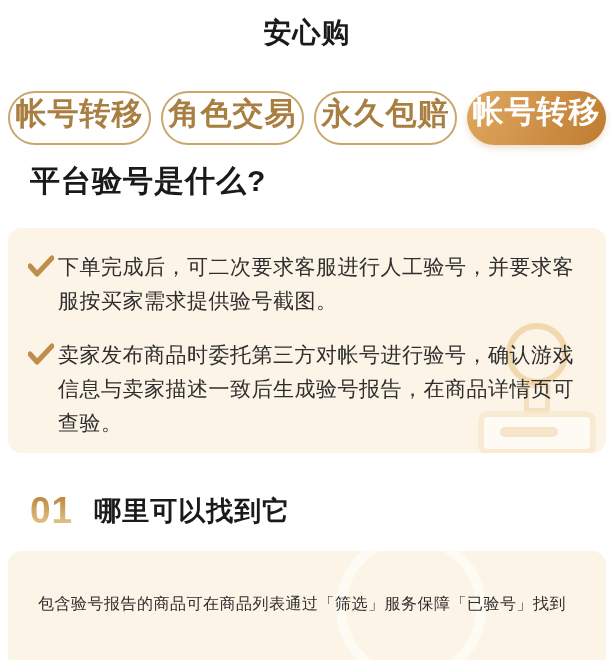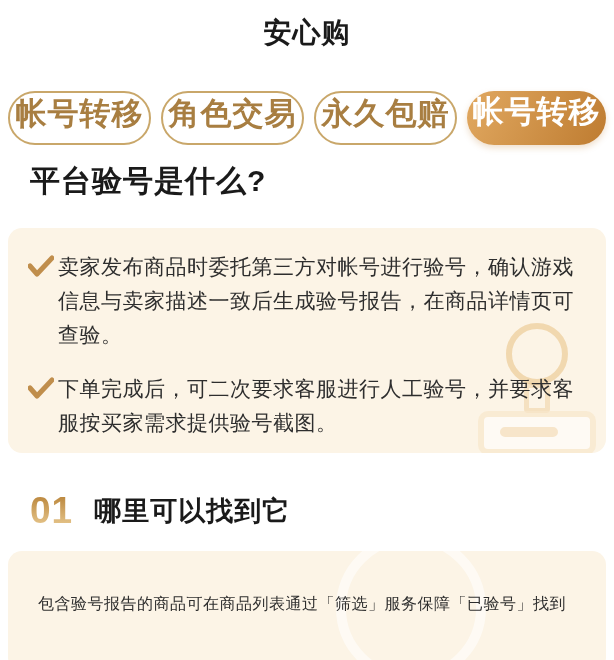--- a/index.html
+++ b/index.html
@@ -208,29 +208,29 @@
 
   <div class="section-heading">平台验号是什么?</div>
 
   <div class="card card-what">
     <div class="bullet">
       <span class="bullet-check">
         <svg width="26" height="22" viewBox="0 0 26 22">
           <polyline points="2,11 9,19 24,3" fill="none" stroke="#c08e4c" stroke-width="5" stroke-linecap="round" stroke-linejoin="round"></polyline>
         </svg>
       </span>
-      <span class="bullet-text">卖家发布商品时委托第三方对帐号进行验号，确认游戏信息与卖家描述一致后生成验号报告，在商品详情页可查验。</span>
+      <span class="bullet-text">下单完成后，可二次要求客服进行人工验号，并要求客服按买家需求提供验号截图。</span>
     </div>
     <div class="bullet">
       <span class="bullet-check">
         <svg width="26" height="22" viewBox="0 0 26 22">
           <polyline points="2,11 9,19 24,3" fill="none" stroke="#c08e4c" stroke-width="5" stroke-linecap="round" stroke-linejoin="round"></polyline>
         </svg>
       </span>
-      <span class="bullet-text">下单完成后，可二次要求客服进行人工验号，并要求客服按买家需求提供验号截图。</span>
+      <span class="bullet-text">卖家发布商品时委托第三方对帐号进行验号，确认游戏信息与卖家描述一致后生成验号报告，在商品详情页可查验。</span>
     </div>
     <div class="stamp">
       <div class="stamp-circle"></div>
       <div class="stamp-neck"></div>
       <div class="stamp-base">
           <div class="stamp-slot"></div>
         </div>
     </div>
   </div>
 

